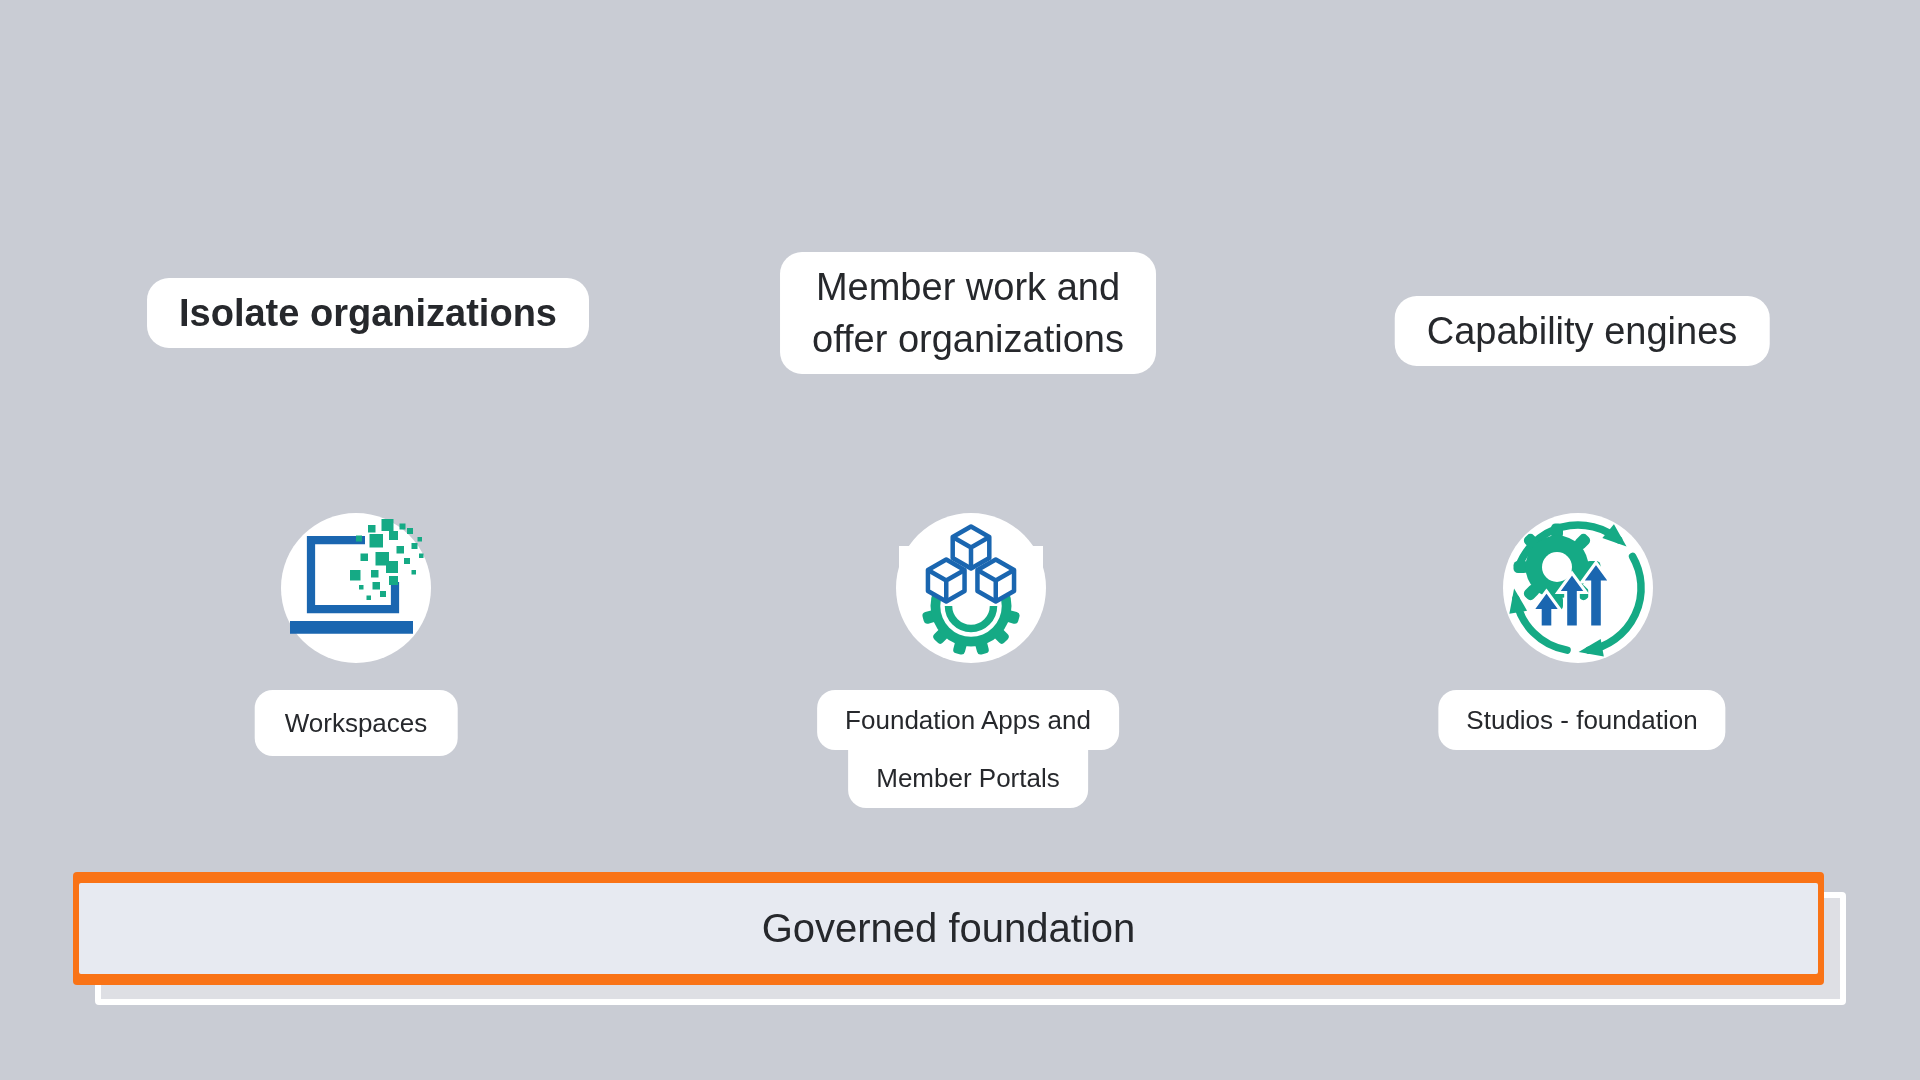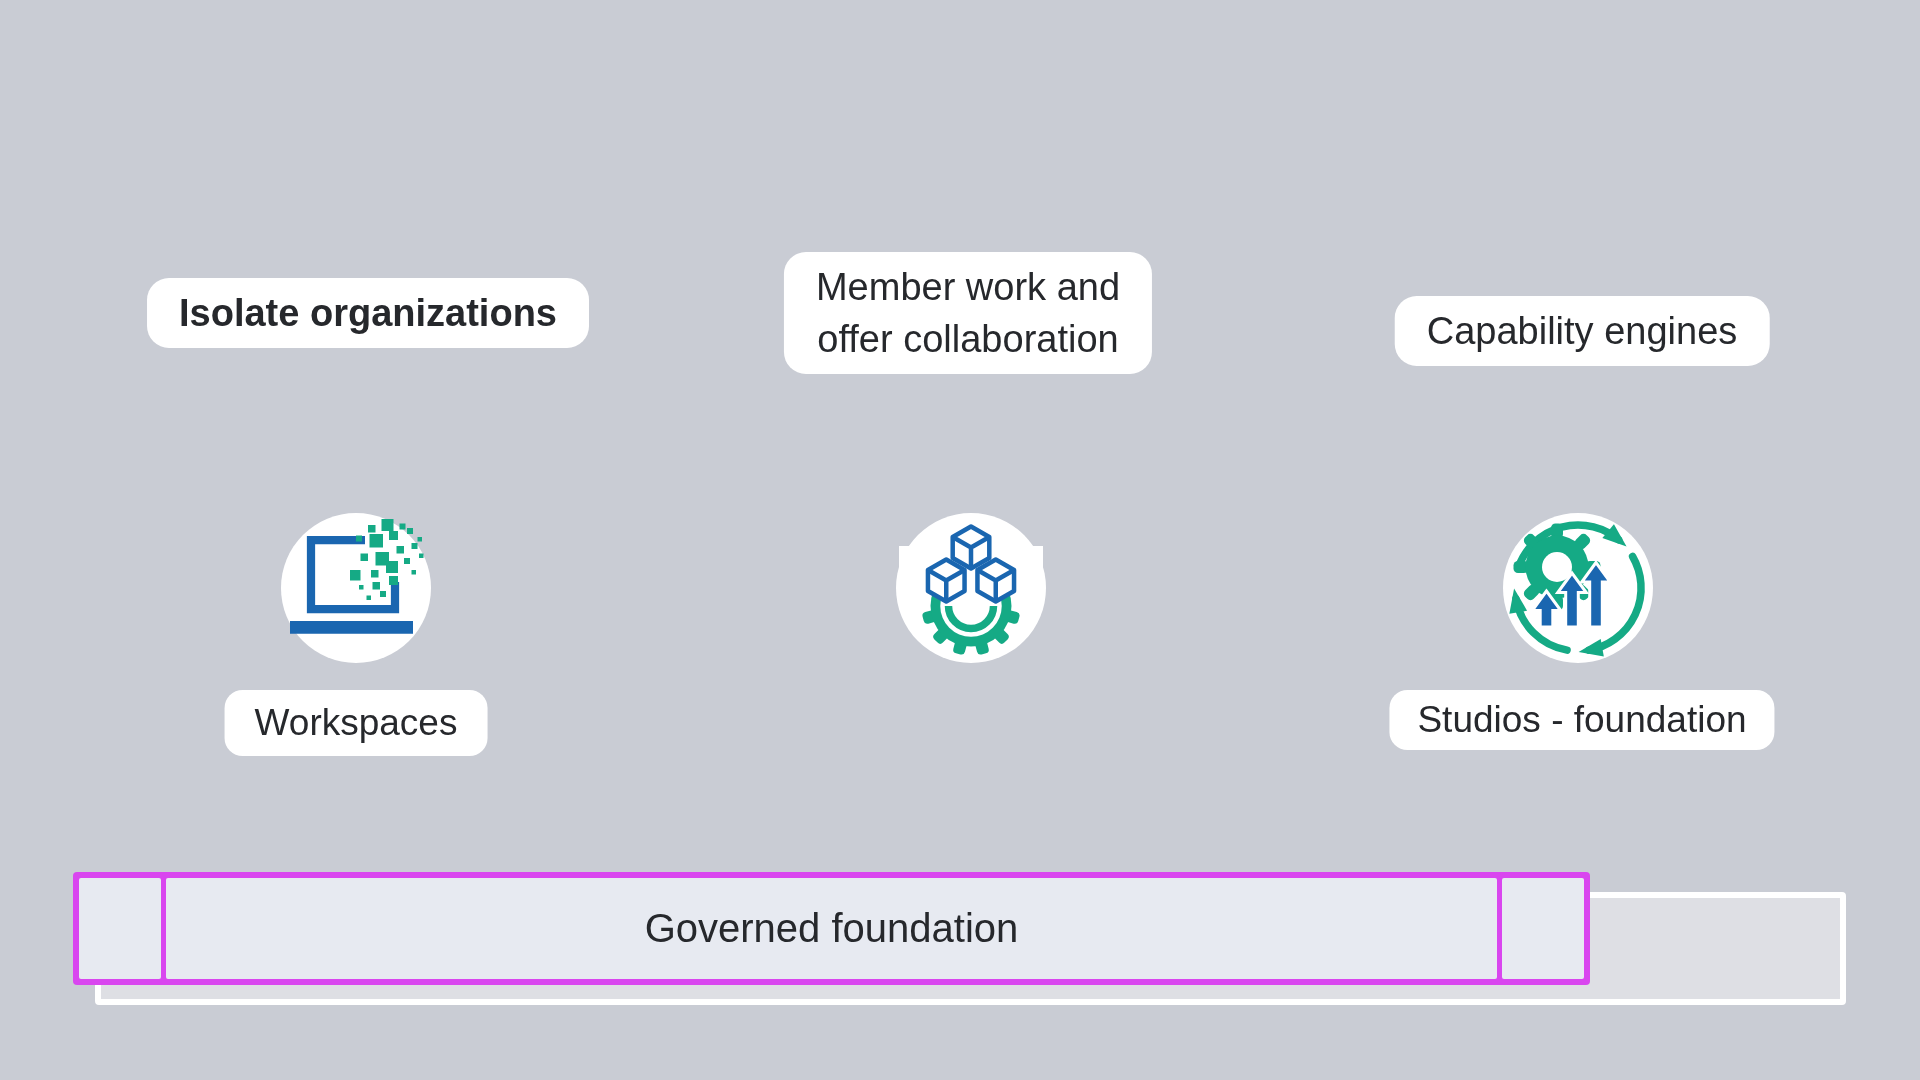--- a/index.html
+++ b/index.html
@@ -37,21 +37,21 @@
   .caption-stack{
     position:absolute;
     top:690px;
     transform:translateX(-50%);
     display:flex;
     flex-direction:column;
     align-items:center;
   }
   .caption-line{
     background:#ffffff;
-    font-size:37px;
+    font-size:26px;
     line-height:38px;
     padding:11px 28px;
     border-radius:18px;
     white-space:nowrap;
     text-align:right;
   }
   .caption-line.second{
     border-radius:0 0 18px 18px;
     padding-top:9px;
   }
@@ -61,27 +61,28 @@
     left:95px;top:892px;
     width:1751px;height:113px;
     box-sizing:border-box;
     background:#dedfe4;
     border:6px solid #ffffff;
     border-radius:4px;
   }
   .bar{
     position:absolute;
     left:73px;top:872px;
-    width:1517px;height:113px;
+    width:1751px;height:113px;
     box-sizing:border-box;
-    background:#d946ef;
+    background:#f97316;
     border-radius:4px;
     padding:6px;
     display:flex;
     gap:5px;
+    flex-direction:column;
   }
   .bar-seg{background:#e7eaf1;border-radius:2px;}
   .bar-seg.small{width:82px;flex:none;}
   .bar-seg.main{
     flex:1;
     display:flex;align-items:center;justify-content:center;
     font-size:40px;
   }
 </style>
 </head>
@@ -127,21 +128,21 @@
       </g>
     </svg>
   </div>
 
   <div class="caption-stack" style="left:356px;">
     <span class="caption-line" style="padding:14px 30px;">Workspaces</span>
   </div>
 
   <div class="pill" style="left:968px;top:252px;">
     <span style="display:block;">Member work and</span>
-    <span style="display:block;">offer collaboration</span>
+    <span style="display:block;">offer organizations</span>
   </div>
 
   <div class="icon-circle" style="left:971px;">
     <svg viewBox="0 0 100 100">
 
       <g>
         <g fill="#15aa85">
           <g transform="rotate(-75 50 62)">
               <rect x="46" y="86" width="8" height="9" rx="2.5"></rect>
             </g>
@@ -171,20 +172,24 @@
         <path d="M50 9 L62.2 16 L62.2 30 L50 37 L37.8 30 L37.8 16 Z"></path>
         <path d="M37.8 16 L50 23 L62.2 16 M50 23 L50 37" fill="none"></path>
         <path d="M33.5 31 L45.7 38 L45.7 52 L33.5 59 L21.3 52 L21.3 38 Z"></path>
         <path d="M21.3 38 L33.5 45 L45.7 38 M33.5 45 L33.5 59" fill="none"></path>
         <path d="M66.5 31 L78.7 38 L78.7 52 L66.5 59 L54.3 52 L54.3 38 Z"></path>
         <path d="M54.3 38 L66.5 45 L78.7 38 M66.5 45 L66.5 59" fill="none"></path>
       </g>
     </svg>
   </div>
 
+  <div class="caption-stack" style="left:968px;">
+    <span class="caption-line">Foundation Apps and</span>
+    <span class="caption-line second">Member Portals</span>
+  </div>
 
   <div class="pill" style="left:1582px;top:296px;">
     <span>Capability engines</span>
   </div>
 
   <div class="icon-circle" style="left:1578px;">
     <svg viewBox="0 0 100 100">
 
       <g stroke="#15aa85" stroke-width="5" fill="none" stroke-linecap="round">
         <path d="M10.5 35.6 A42 42 0 0 1 77 17.8"></path>

